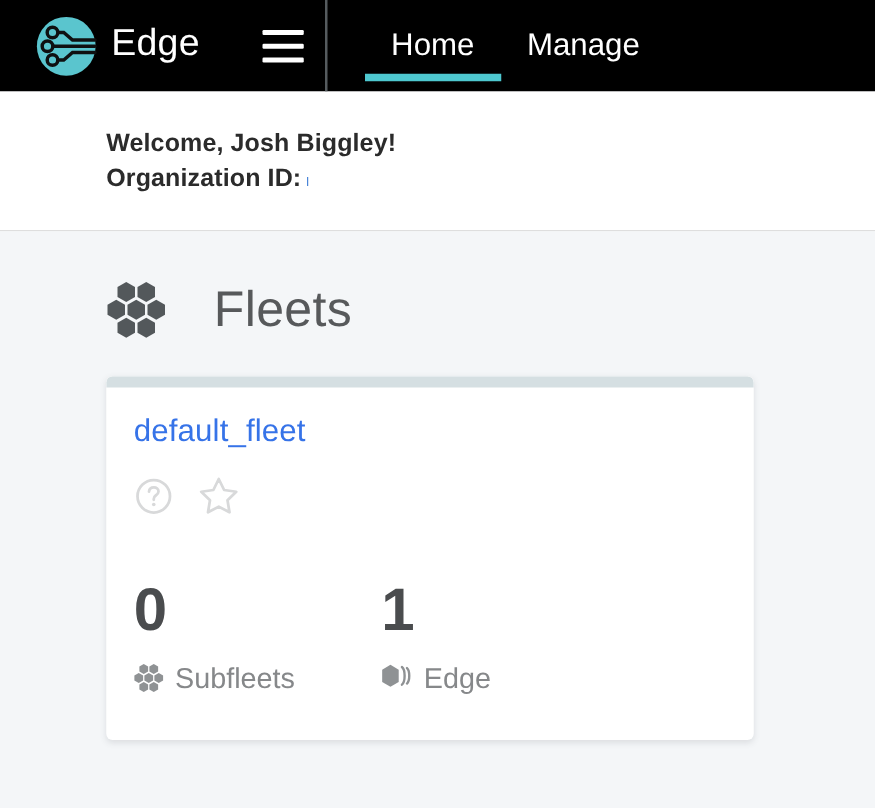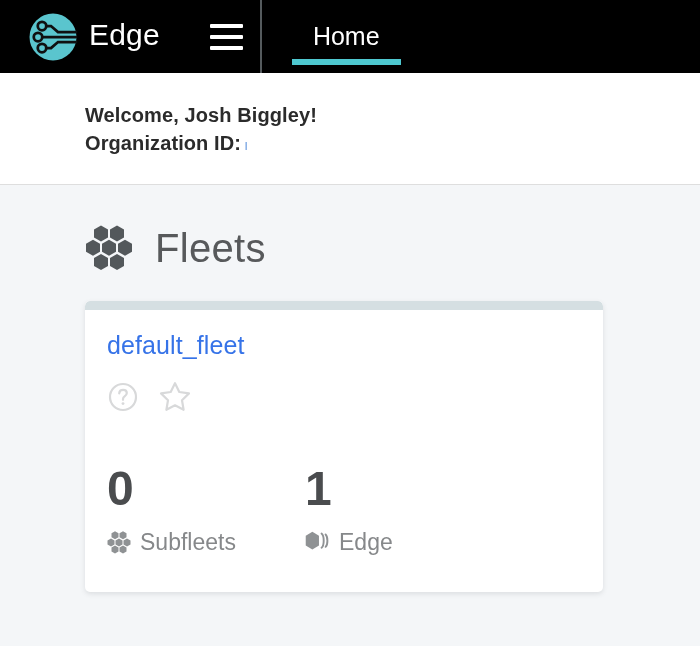--- a/index.html
+++ b/index.html
@@ -135,21 +135,21 @@
   
   .main {
     padding: 40px 0 0 85px;
     background: #f4f6f8;
     height: 456px;
   }
 
   .section-head {
     display: flex;
     align-items: center;
-    gap: 22px;
+    gap: 38px;
     margin-bottom: 30px;
   }
 
   .section-title {
     font-size: 40px;
     font-weight: 400;
     color: #57595b;
     line-height: 1;
     letter-spacing: 0.3px;
   }
@@ -259,20 +259,24 @@
     <span></span>
     <span></span>
     <span></span>
   </div>
 
   <div class="nav-divider"></div>
 
   <div class="nav-tabs">
     <div class="nav-tab active">
       <span>Home</span>
+      <span class="tab-underline"></span>
+    </div>
+    <div class="nav-tab">
+      <span>Manage</span>
       <span class="tab-underline"></span>
     </div>
   </div>
 </div>
 
 <div class="welcome-bar">
   <div class="welcome-line">Welcome, Josh Biggley!</div>
   <div class="welcome-line">
     <span>Organization ID:</span><span class="org-id-value">l</span>
   </div>

